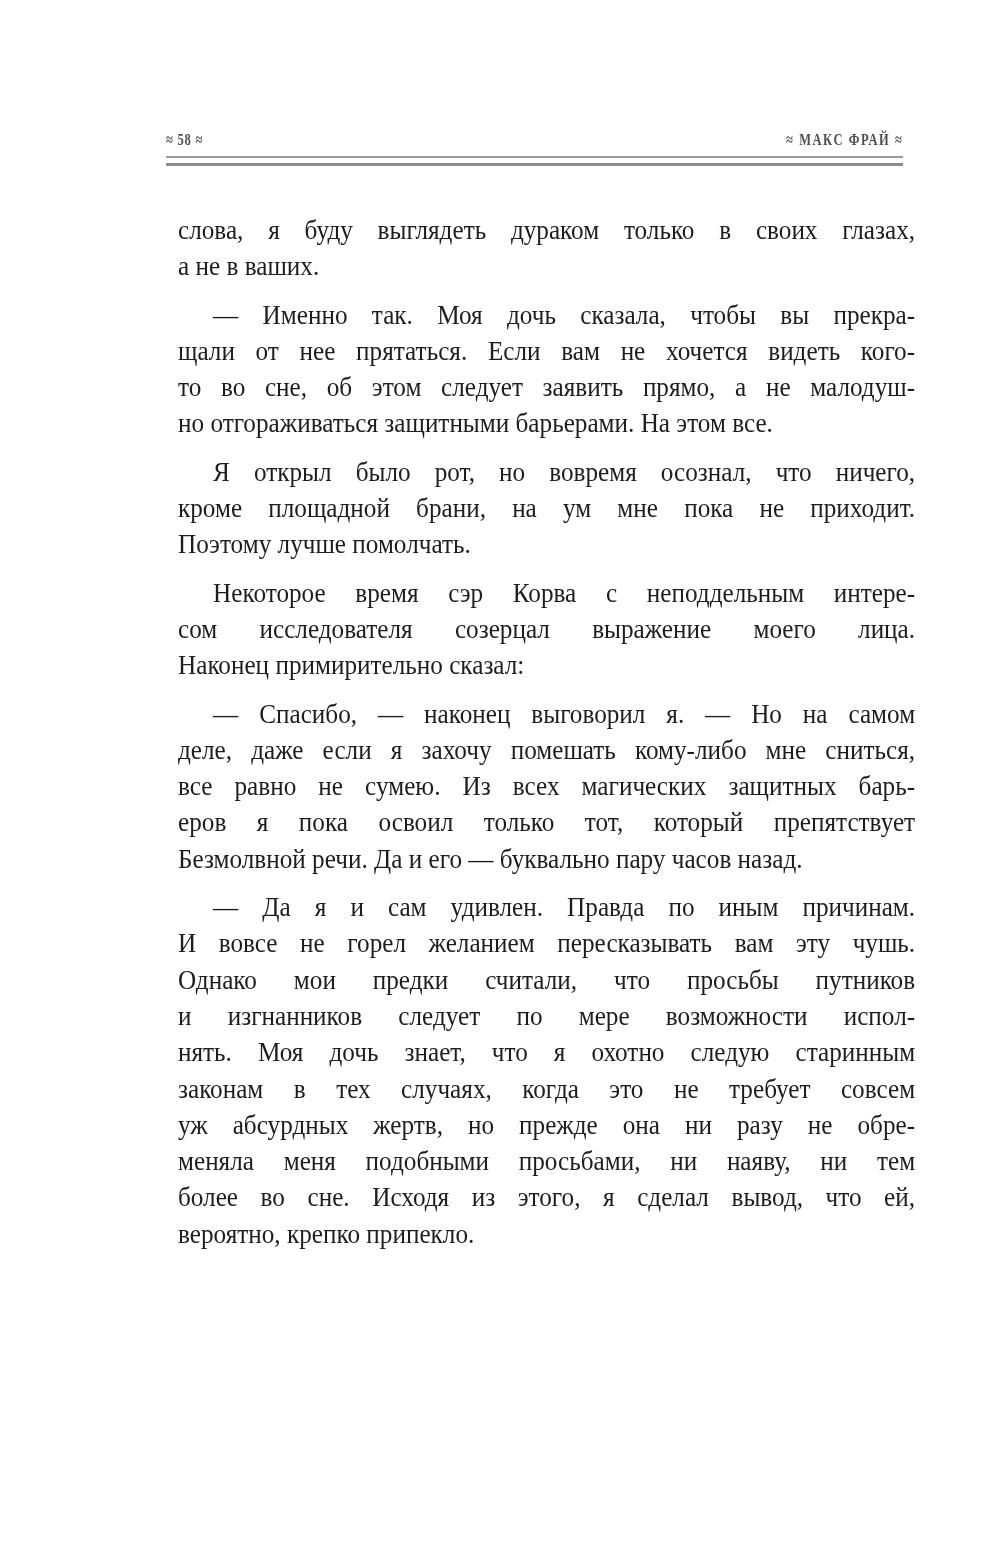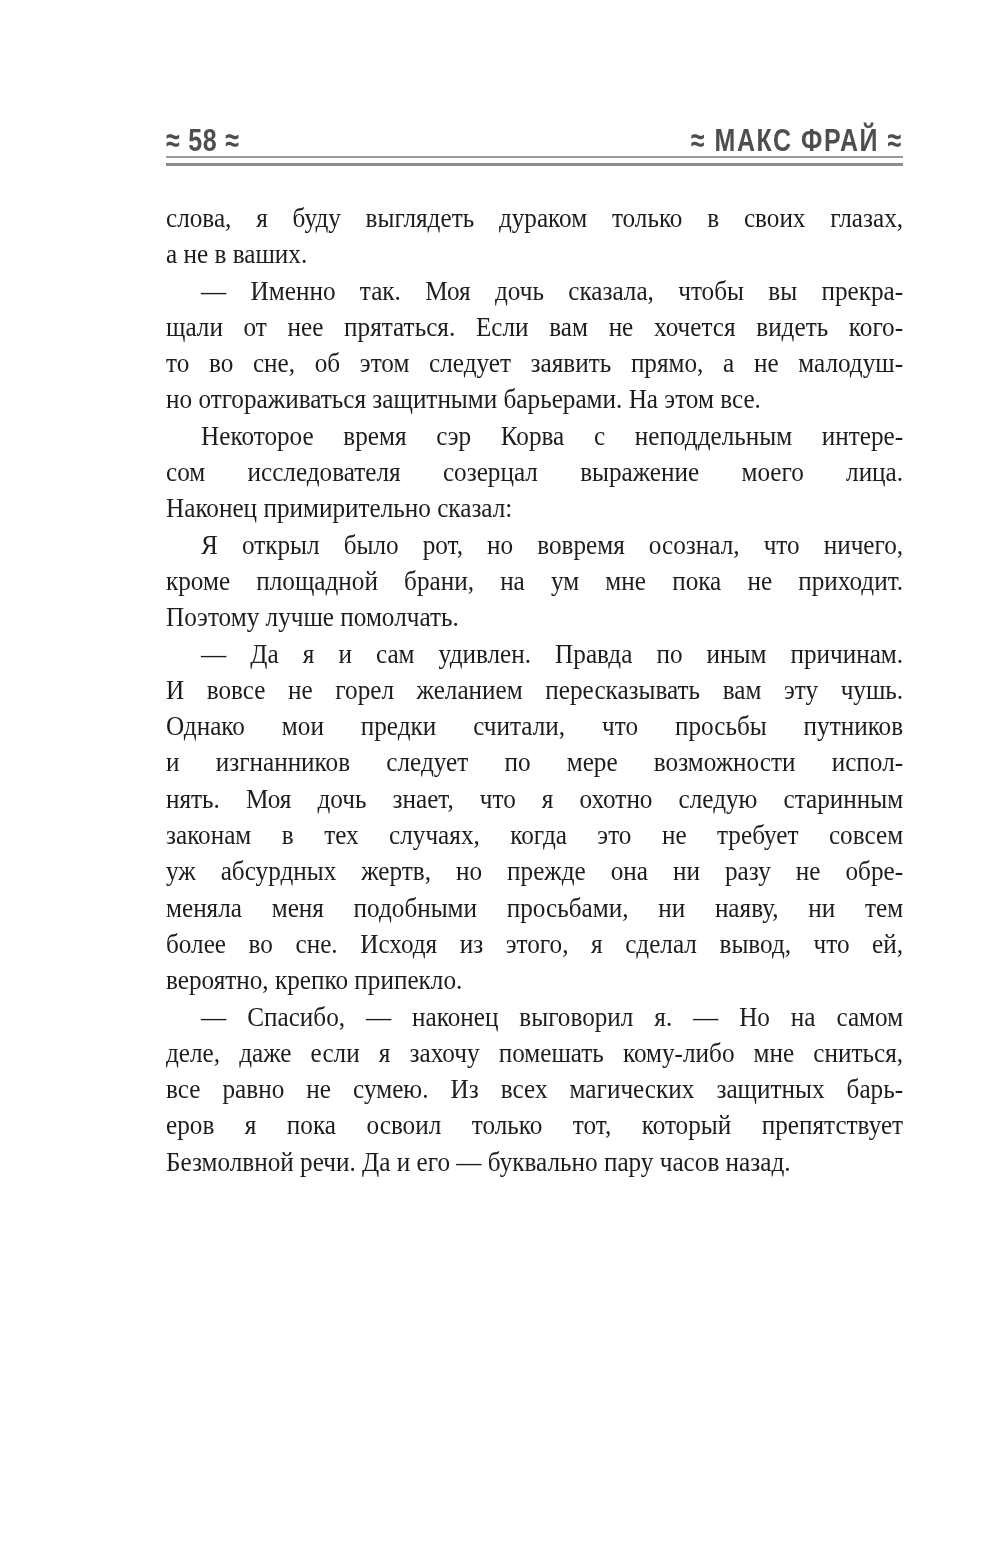--- a/index.html
+++ b/index.html
@@ -14,23 +14,23 @@
     position:relative;
     width:1000px;height:1552px;
     background:var(--bg);
     overflow:hidden;
     font-family:"Liberation Serif", serif;
   }
   .header{
     position:absolute;
     left:166px;width:737px;top:126px;
     display:flex;justify-content:space-between;align-items:flex-end;
-    font-family:Liberation Sans, sans-serif;
+    font-family:Liberation Serif, serif;
     font-weight:bold;
-    font-size:32px;line-height:28px;
+    font-size:16px;line-height:28px;
     color:var(--header);
     text-align:center;
   }
   .header .page-num{
     transform:scaleX(0.78);transform-origin:0 50%;
     letter-spacing:1px;white-space:nowrap;
   }
   .header .author{
     transform:scaleX(0.78);transform-origin:100% 50%;
     letter-spacing:2px;white-space:nowrap;
@@ -42,21 +42,21 @@
     border-top:2px solid var(--rule-light);
     border-bottom:3px solid var(--rule-dark);
   }
   .text-block{
     position:absolute;
     left:166px;top:200px;width:737px;
     color:var(--text);
     font-size:28px;
     line-height:36.3px;
   }
-  .para{margin:0;padding:0;}
+  .para{margin:12px;padding:0;}
   .line{
     width:819px;               
     transform:scaleX(0.9);
     transform-origin:0 0;
     text-align:justify;
     text-align-last:left;
   }
   .line.fill{ text-align-last:justify; }
   .para.indent > .line:first-child{ text-indent:39px; }
 </style>
@@ -77,43 +77,43 @@
         <div class="line fill">слова, я буду выглядеть дураком только в своих глазах,</div>
         <div class="line">а не в ваших.</div>
       </div>
       <div class="para indent">
         <div class="line fill">— Именно так. Моя дочь сказала, чтобы вы прекра-</div>
         <div class="line fill">щали от нее прятаться. Если вам не хочется видеть кого-</div>
         <div class="line fill">то во сне, об этом следует заявить прямо, а не малодуш-</div>
         <div class="line">но отгораживаться защитными барьерами. На этом все.</div>
       </div>
       <div class="para indent">
+        <div class="line fill">Я открыл было рот, но вовремя осознал, что ничего,</div>
+        <div class="line fill">кроме площадной брани, на ум мне пока не приходит.</div>
+        <div class="line">Поэтому лучше помолчать.</div>
+      </div>
+      <div class="para indent">
         <div class="line fill">Некоторое время сэр Корва с неподдельным интере-</div>
         <div class="line fill">сом исследователя созерцал выражение моего лица.</div>
         <div class="line">Наконец примирительно сказал:</div>
       </div>
       <div class="para indent">
-        <div class="line fill">Я открыл было рот, но вовремя осознал, что ничего,</div>
-        <div class="line fill">кроме площадной брани, на ум мне пока не приходит.</div>
-        <div class="line">Поэтому лучше помолчать.</div>
+        <div class="line fill">— Спасибо, — наконец выговорил я. — Но на самом</div>
+        <div class="line fill">деле, даже если я захочу помешать кому-либо мне сниться,</div>
+        <div class="line fill">все равно не сумею. Из всех магических защитных барь-</div>
+        <div class="line fill">еров я пока освоил только тот, который препятствует</div>
+        <div class="line">Безмолвной речи. Да и его — буквально пару часов назад.</div>
       </div>
       <div class="para indent">
         <div class="line fill">— Да я и сам удивлен. Правда по иным причинам.</div>
         <div class="line fill">И вовсе не горел желанием пересказывать вам эту чушь.</div>
         <div class="line fill">Однако мои предки считали, что просьбы путников</div>
         <div class="line fill">и изгнанников следует по мере возможности испол-</div>
         <div class="line fill">нять. Моя дочь знает, что я охотно следую старинным</div>
         <div class="line fill">законам в тех случаях, когда это не требует совсем</div>
         <div class="line fill">уж абсурдных жертв, но прежде она ни разу не обре-</div>
         <div class="line fill">меняла меня подобными просьбами, ни наяву, ни тем</div>
         <div class="line fill">более во сне. Исходя из этого, я сделал вывод, что ей,</div>
         <div class="line">вероятно, крепко припекло.</div>
       </div>
-      <div class="para indent">
-        <div class="line fill">— Спасибо, — наконец выговорил я. — Но на самом</div>
-        <div class="line fill">деле, даже если я захочу помешать кому-либо мне сниться,</div>
-        <div class="line fill">все равно не сумею. Из всех магических защитных барь-</div>
-        <div class="line fill">еров я пока освоил только тот, который препятствует</div>
-        <div class="line">Безмолвной речи. Да и его — буквально пару часов назад.</div>
-      </div>
     </div>
 
 </div>
 
 </body></html>

